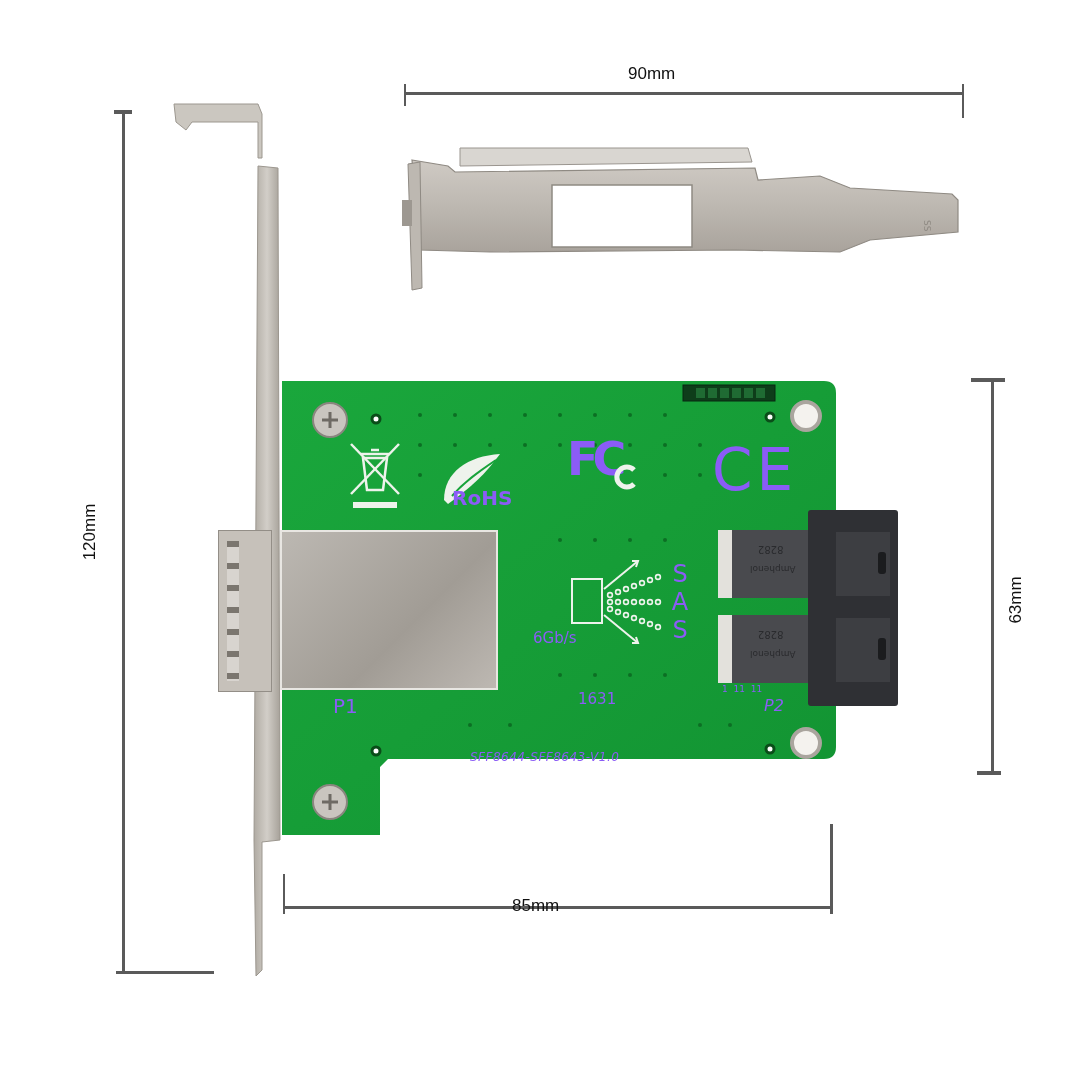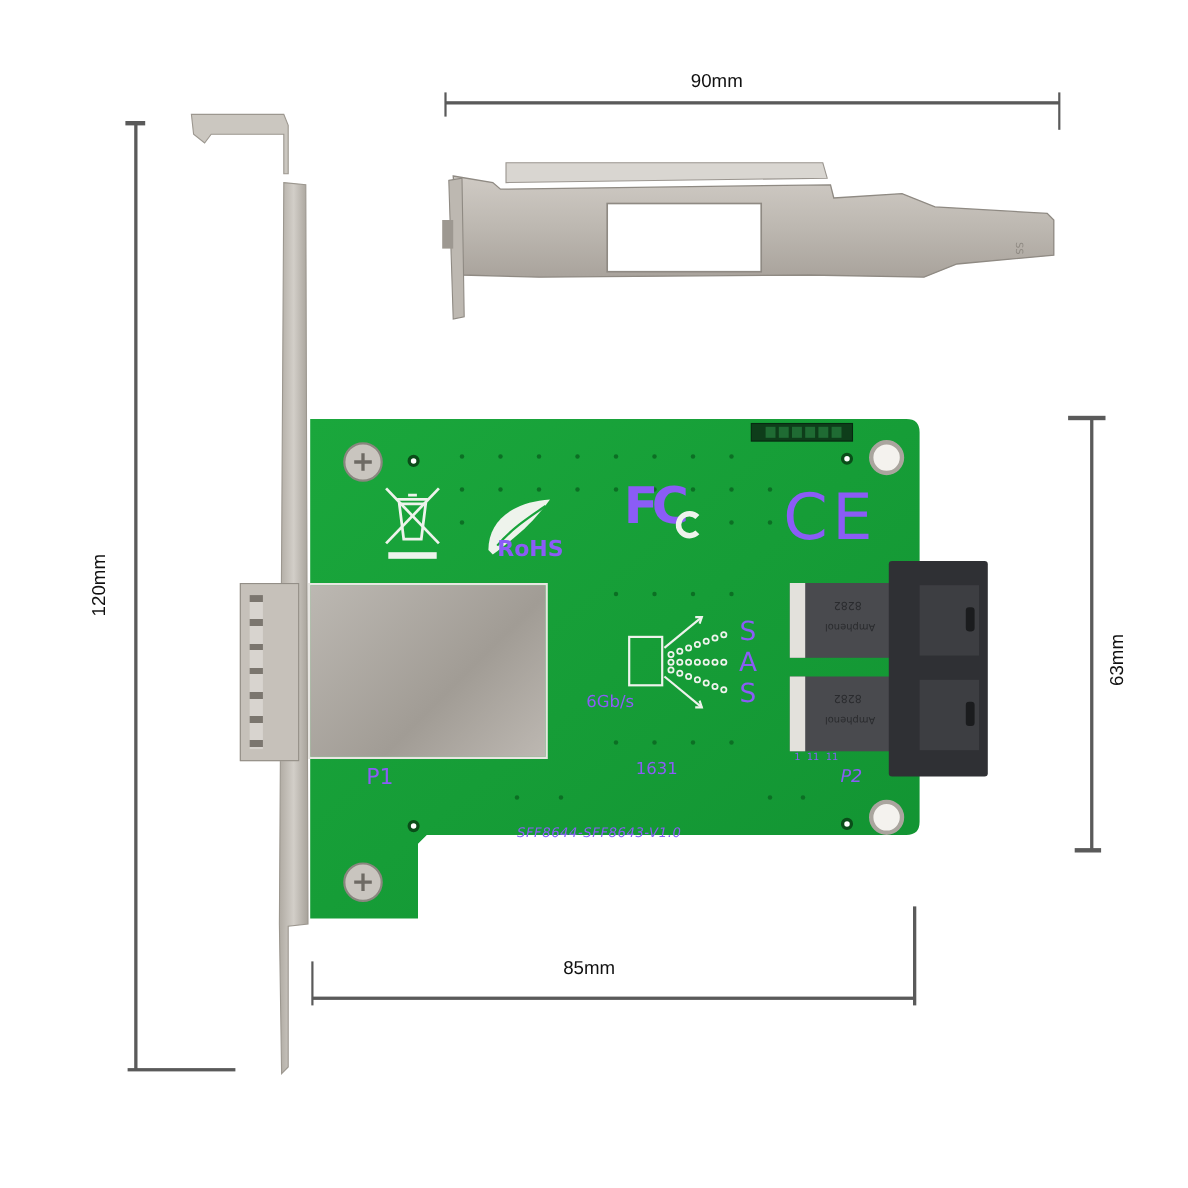--- a/index.html
+++ b/index.html
@@ -30,21 +30,21 @@
   <div class="dim-line" style="left:991px; top:380px; width:3px; height:394px;"></div>
   <div class="dim-line" style="left:971px; top:378px; width:34px; height:4px;"></div>
   <div class="dim-line" style="left:977px; top:771px; width:24px; height:4px;"></div>
   <div class="dim-label" style="left:992px; top:590px; transform:rotate(-90deg); transform-origin:center;">63mm</div>
 </div>
 
 <div>
   <div class="dim-line" style="left:284px; top:906px; width:548px; height:3px;"></div>
   <div class="dim-line" style="left:283px; top:874px; width:2px; height:40px;"></div>
   <div class="dim-line" style="left:830px; top:824px; width:3px; height:90px;"></div>
-  <div class="dim-label" style="left:512px; top:870px;">85mm</div>
+  <div class="dim-label" style="left:512px; top:896px;">85mm</div>
 </div>
 
 <svg class="abs" style="left:400px; top:140px;" width="570" height="160" viewBox="0 0 570 160">
   <defs>
     <linearGradient id="lpg" x1="0" y1="0" x2="0" y2="1">
       <stop offset="0" stop-color="#cfcac4"></stop>
       <stop offset="0.5" stop-color="#bdb8b1"></stop>
       <stop offset="1" stop-color="#a9a39c"></stop>
     </linearGradient>
   </defs>

